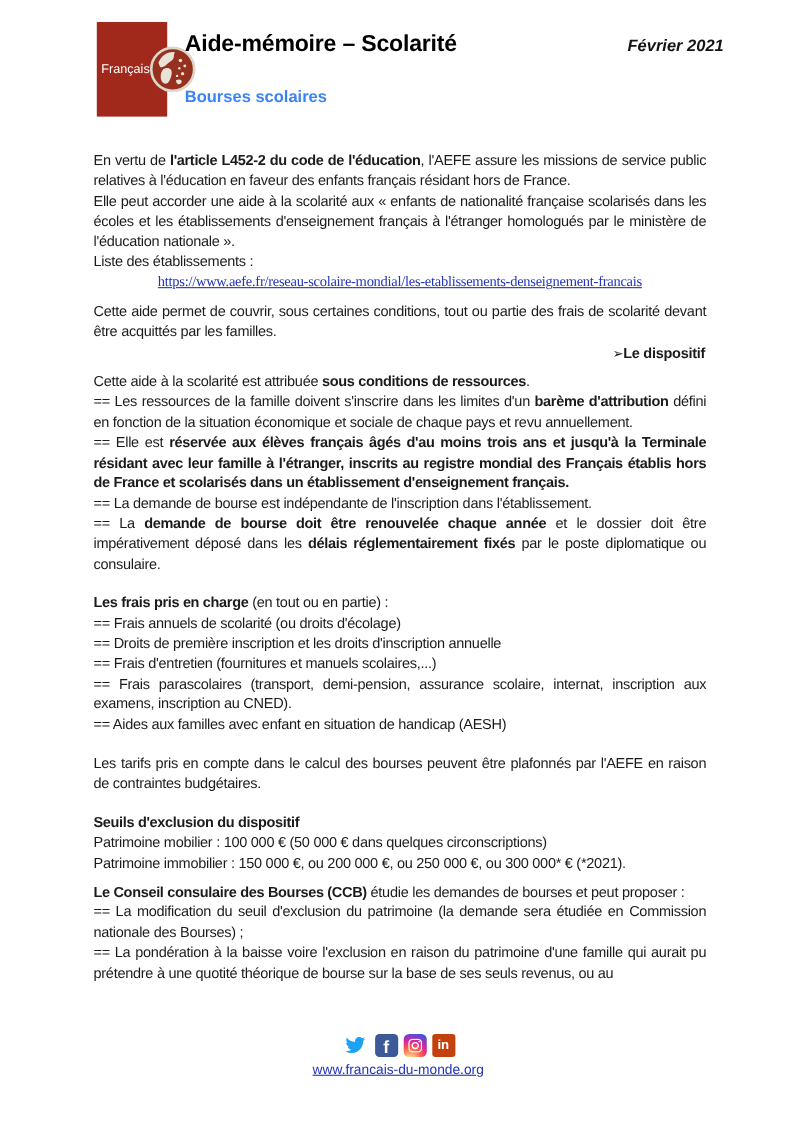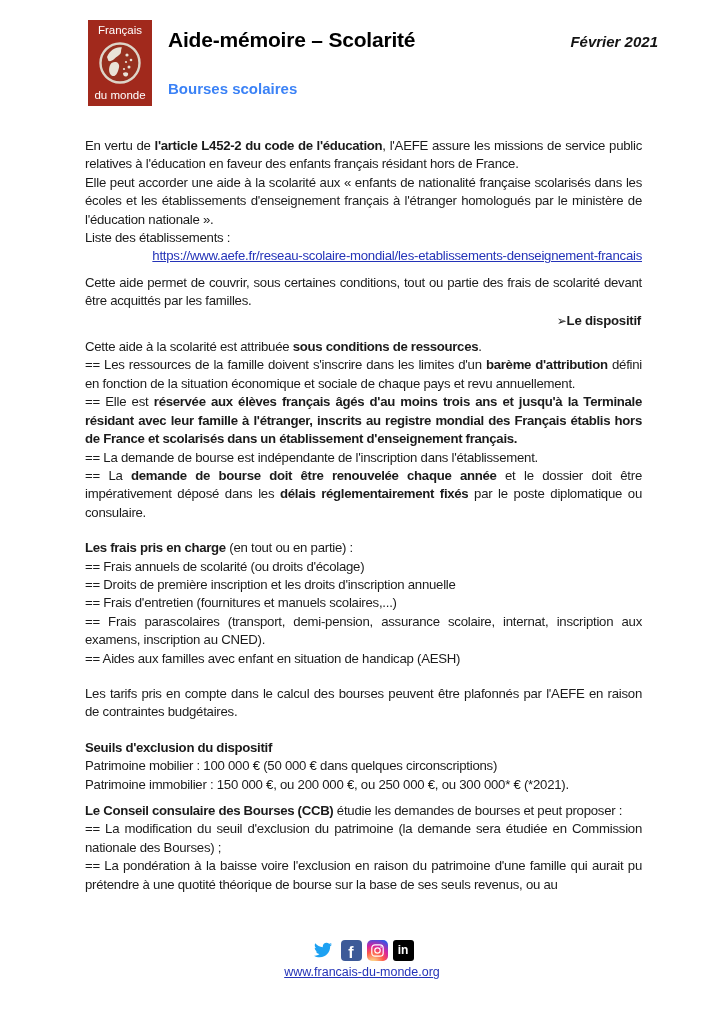--- a/index.html
+++ b/index.html
@@ -4,41 +4,41 @@
 <style>
   html,body{margin:0;padding:0;background:#e8e8e8;}
   .page{
     width:724px;height:1024px;background:#ffffff;position:relative;
     font-family:"Liberation Sans",sans-serif;color:#1c1c1c;overflow:hidden;
     margin:0 auto;box-shadow:0 0 6px rgba(0,0,0,.25);
   }
   
   .logo{
     position:absolute;left:88px;top:20px;width:64px;height:86px;
-    display:flex;flex-direction:column;align-items:center;justify-content:space-between;
-    padding:5px 20px;box-sizing:border-box;color:#fff;
+    display:flex;flex-direction:row;align-items:center;justify-content:space-between;
+    padding:5px 4px;box-sizing:border-box;color:#fff;
   }
   .logo-line{font-size:11.5px;line-height:11px;letter-spacing:0;white-space:nowrap;}
   .doc-title{position:absolute;left:168px;top:28px;font-size:21px;font-weight:bold;color:#000000;letter-spacing:-0.2px;}
   .doc-date{position:absolute;right:66px;top:33px;font-size:15px;font-weight:bold;font-style:italic;color:#141414;}
   .doc-subtitle{position:absolute;left:168px;top:80px;font-size:15px;font-weight:bold;color:#3b82f6;}
   
   .doc-body{
     position:absolute;left:85px;top:137px;width:557px;
     font-size:13.2px;line-height:18.4px;letter-spacing:-0.25px;
     text-align:justify;color:#1b1b1b;
   }
   .para{margin:0;}
   .g1{margin-top:8px;}
   .g2{margin-top:17px;}
   .g3{margin-top:24px;}
   .para strong{font-weight:bold;letter-spacing:-0.3px;}
   .arrow-head{margin:1px;font-weight:bold;text-align:right;text-indent:-17px;}
   .arrow-head .arrow{display:inline-block;width:17px;text-indent:0;font-weight:normal;font-size:12px;}
-  .linkline{margin:0;text-align:right;}
+  .linkline{margin:0;text-align:center;font-family:Liberation Serif, serif;}
   .doc-body a{text-decoration:underline;word-break:break-all;}
   
   .footer{position:absolute;left:0;right:0;top:936px;text-align:center;}
   .footer-org{font-size:11.5px;font-weight:bold;color:#8a8a8a;letter-spacing:0.2px;}
   .icons{display:flex;justify-content:center;align-items:center;gap:5px;height:22px;margin-top:3px;}
   .icon-tile{width:21px;height:21px;display:flex;align-items:center;justify-content:center;box-sizing:border-box;}
   .fb{border-radius:4px;color:#fff;font-weight:bold;font-size:16px;overflow:hidden;}
   .fb span{display:block;transform:translateY(3px);}
   .ig{border-radius:5px;background:radial-gradient(circle at 28% 110%,#fdf497 0%,#fd5949 40%,#d6249f 62%,#285AEB 92%);}
   .li{border-radius:3px;color:#fff;font-weight:bold;font-size:12px;}
@@ -99,21 +99,21 @@
       <span class="icon-tile fb" style="background:#3D5A98;">
           <span>f</span>
         </span>
       <span class="icon-tile ig">
         <svg width="13" height="13" viewBox="0 0 24 24" fill="none" stroke="#ffffff" stroke-width="2.2">
           <rect x="1.5" y="1.5" width="21" height="21" rx="6"></rect>
           <circle cx="12" cy="12" r="5"></circle>
           <circle cx="18.6" cy="5.4" r="1.4" fill="#ffffff" stroke="none"></circle>
         </svg>
       </span>
-      <span class="icon-tile li" style="background:#000000;">
+      <span class="icon-tile li" style="background:#c2410c;">
           <span>in</span>
         </span>
     </div>
     <div class="footer-link">
       <a href="#" style="color: rgb(36, 51, 184);">www.francais-du-monde.org</a>
     </div>
   </div>
 
 </div>
 

